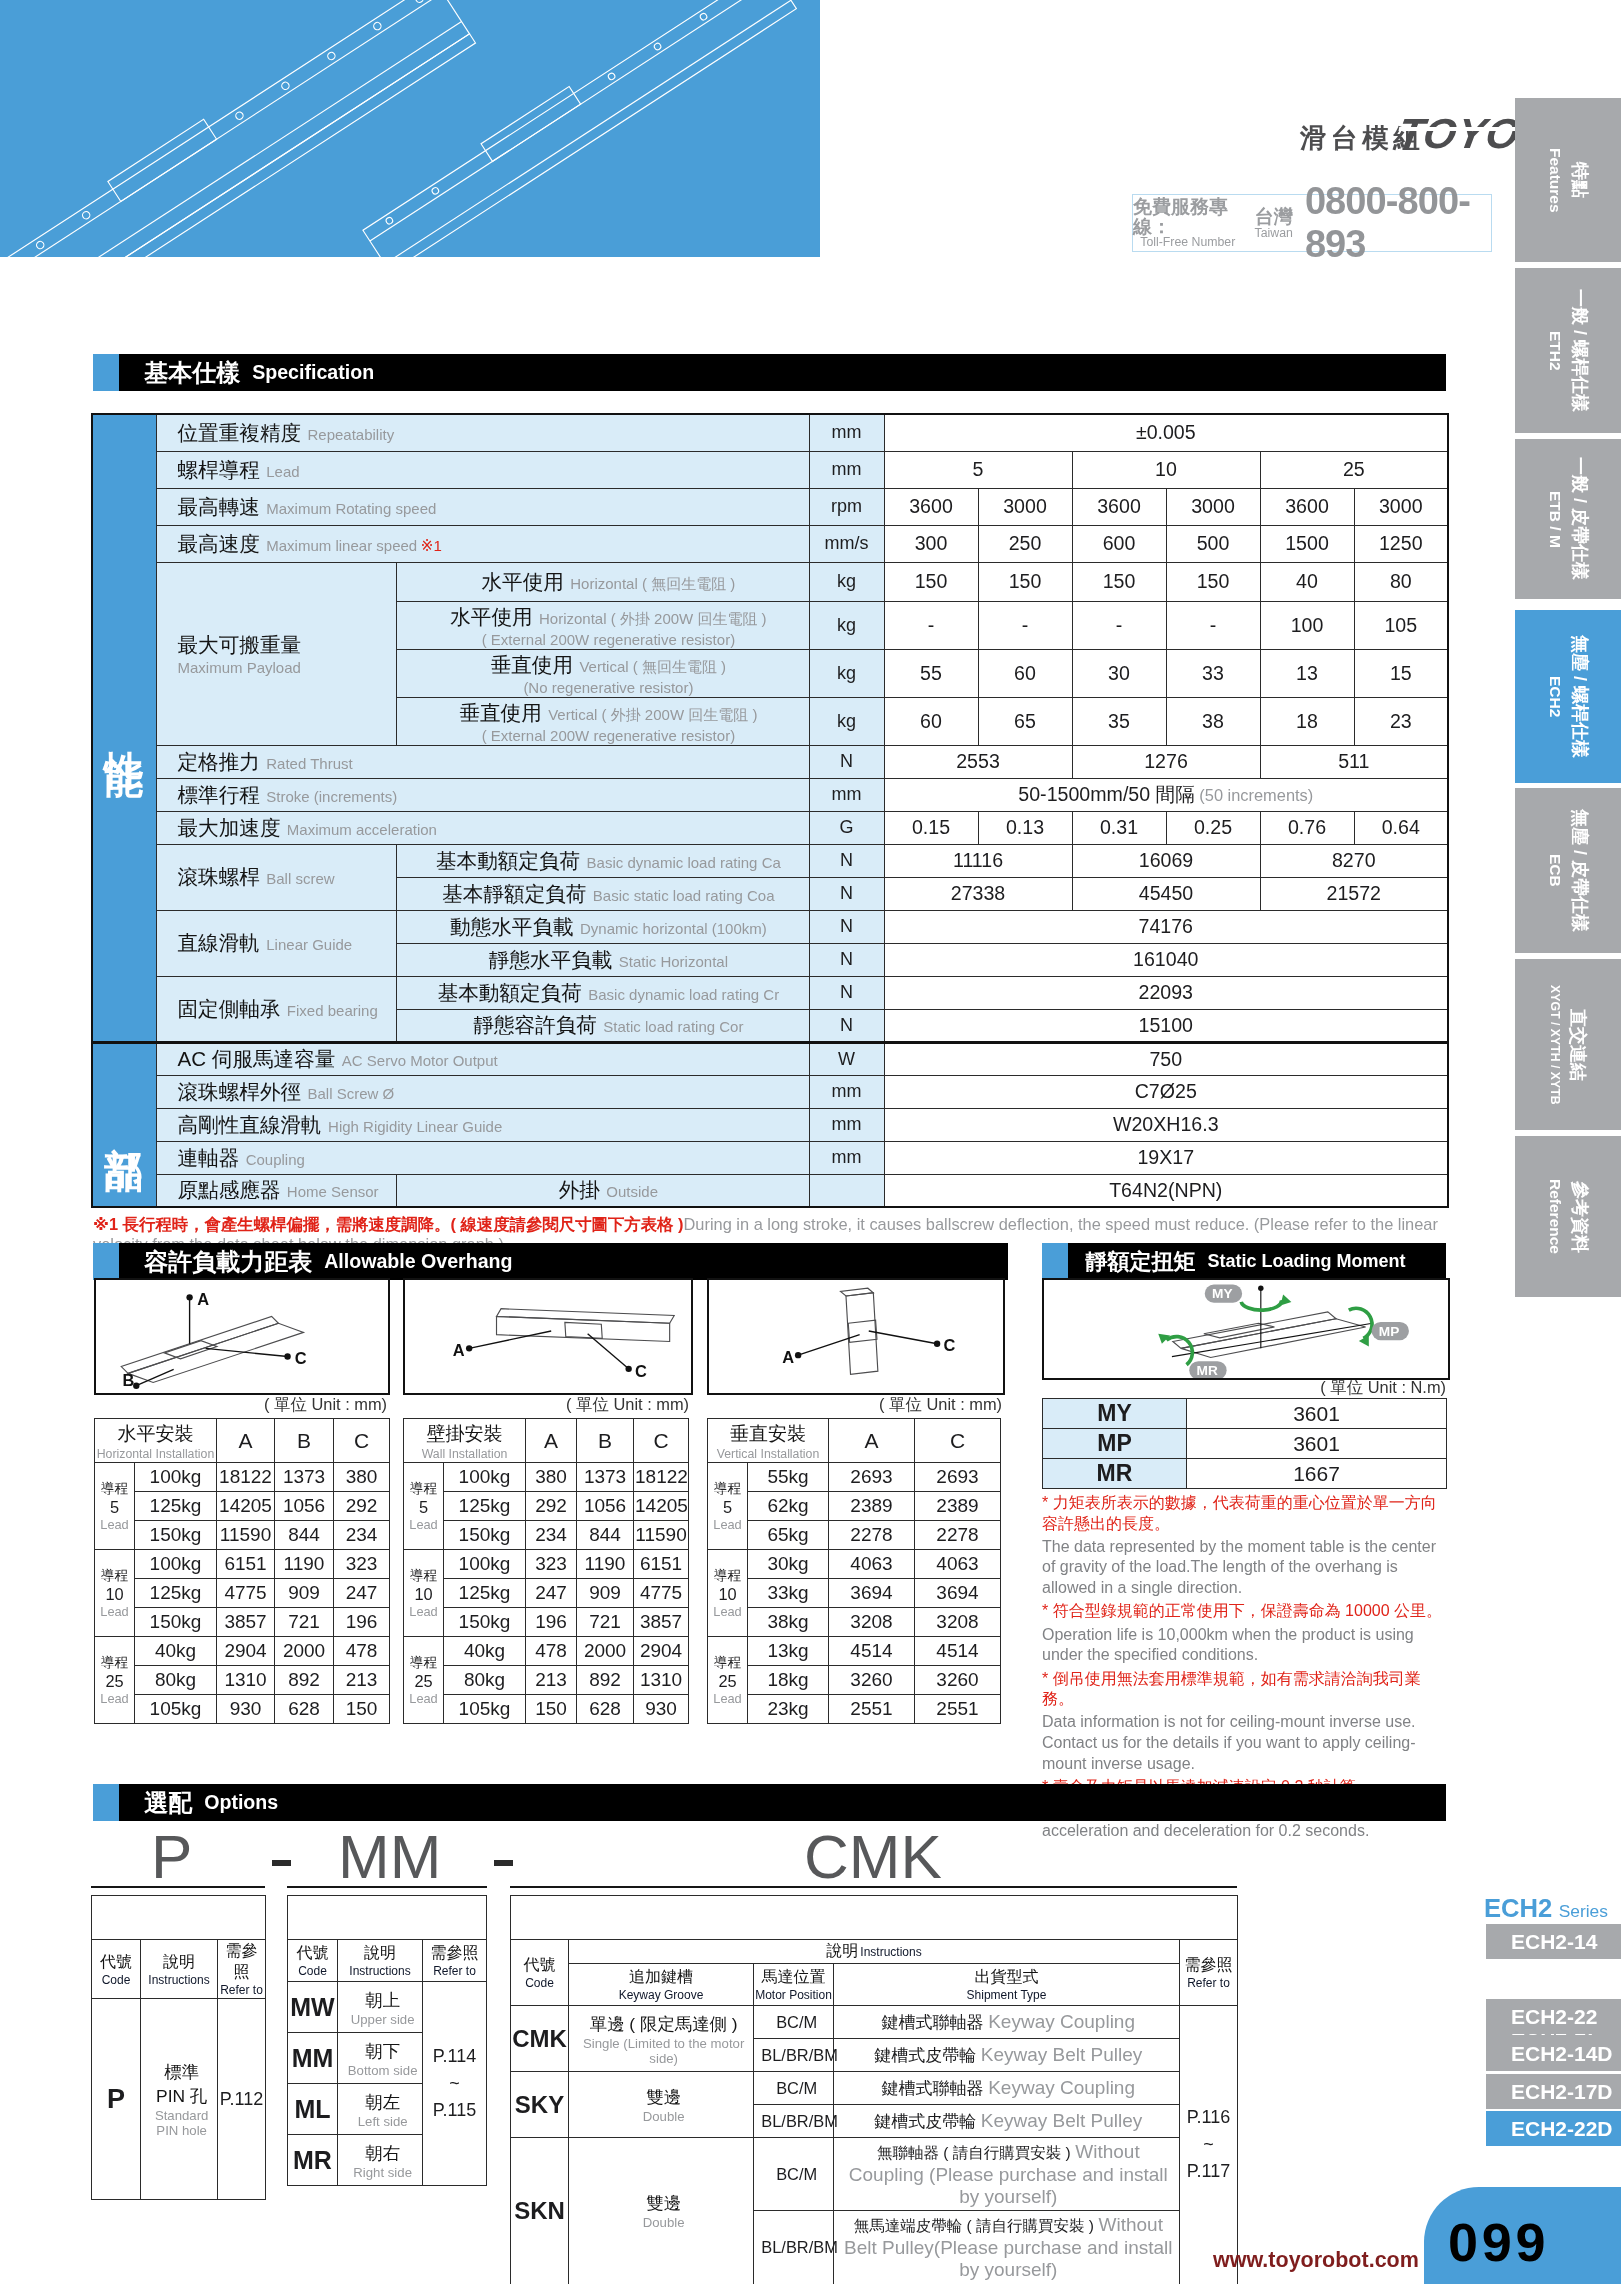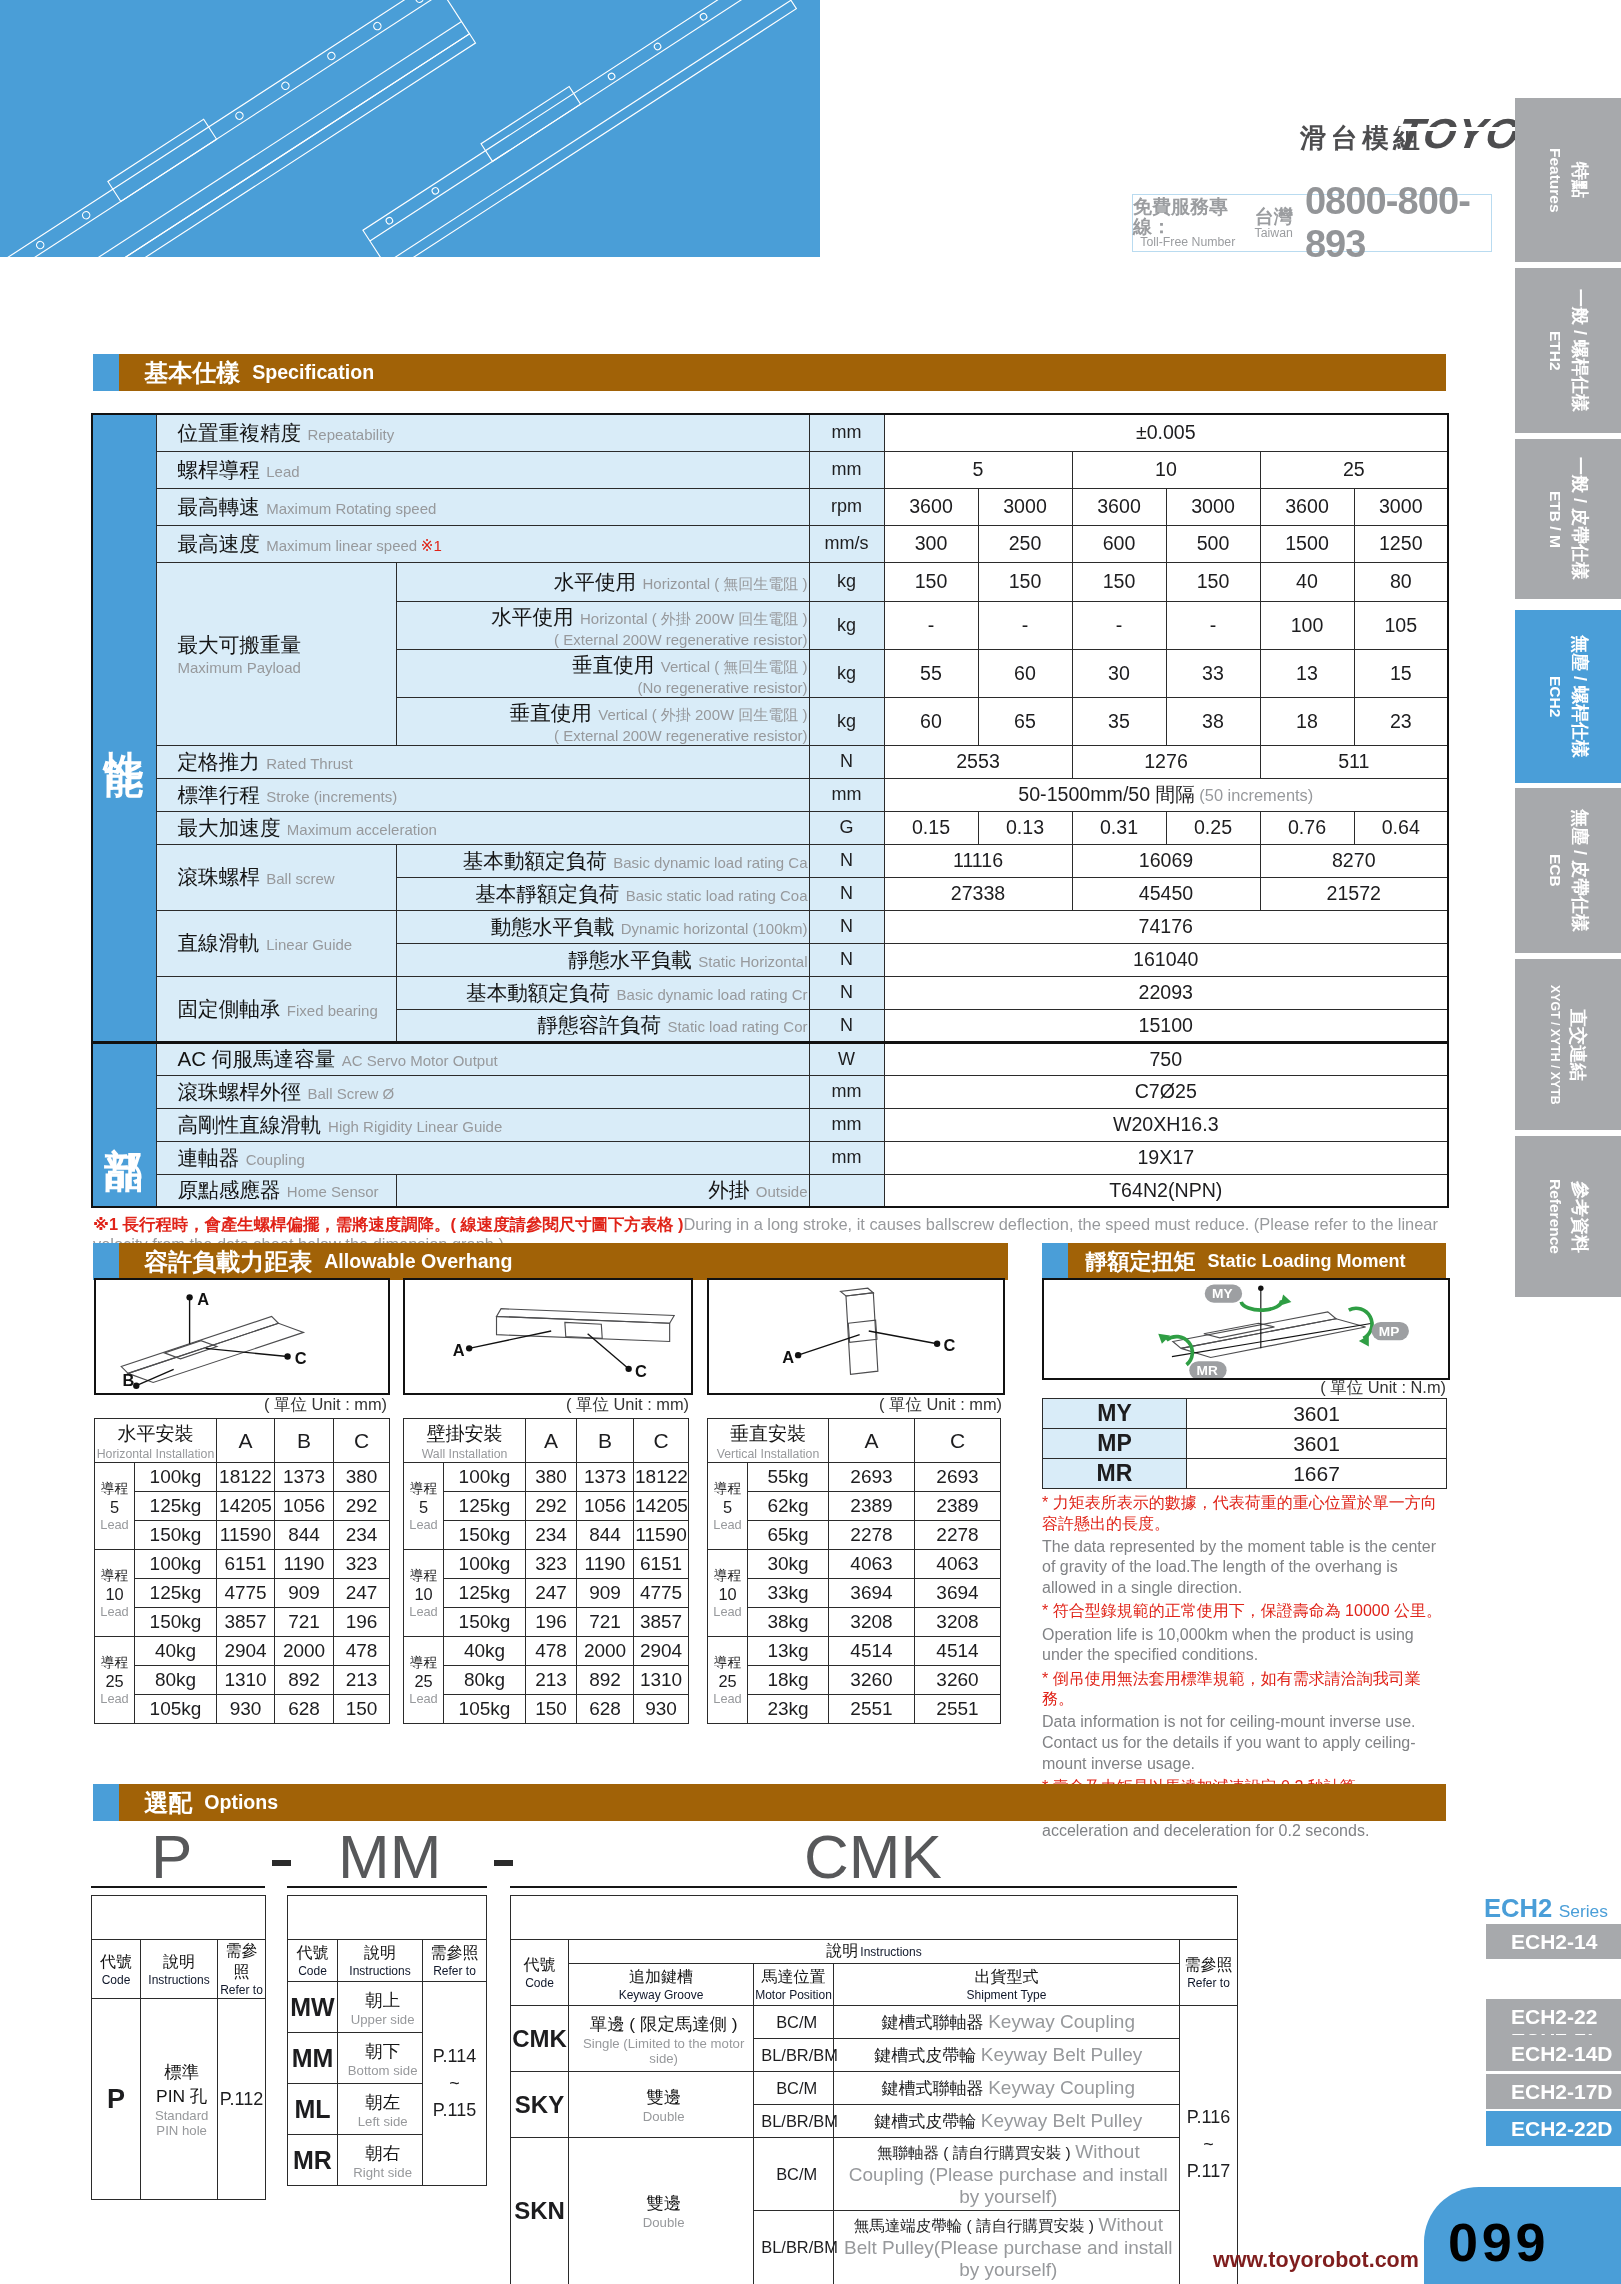--- a/index.html
+++ b/index.html
@@ -22,31 +22,31 @@
   .tf-num{font-size:38px;font-weight:700;color:#939598;letter-spacing:-0.9px;}
   
   .tab{position:absolute;left:1515px;width:106px;background:#a7a9ac;display:flex;align-items:center;
        justify-content:center;gap:8.2px;cursor:pointer;}
   .tab.active{background:#4a9ed8;}
   .t-code,.t-zh{writing-mode:vertical-rl;text-orientation:sideways;color:#fff;font-weight:700;line-height:1;}
   .t-code{font-size:15.5px;}
   .t-zh{font-size:18px;}
   .t-code.small{font-size:12.3px;}
   
-  .secbar{position:absolute;height:37px;background:#a16207;display:flex;align-items:center;}
+  .secbar{position:absolute;height:37px;background:#000000;display:flex;align-items:center;}
   .secbar .sq{width:25.6px;height:37px;background:#4a9ed8;flex:0 0 auto;}
   .secbar .zh{font-size:24px;font-weight:700;color:#fff;margin-left:25.6px;}
   .secbar .en{font-size:19.6px;font-weight:700;color:#fff;margin-left:12px;}
   
   .spec-wrap{position:absolute;left:91px;top:413px;}
   table{border-collapse:collapse;table-layout:fixed;}
   table.spec{width:1354px;border:2.7px solid #111;}
   table.spec td{border:0.9px solid #2b2b2b;vertical-align:middle;}
   td.lbl{background:#d9ecf8;text-align:left;padding-left:21px;}
-  td.sub{background:#d9ecf8;text-align:right;padding-left:12.8px;}
+  td.sub{background:#d9ecf8;text-align:center;padding-left:12.8px;}
   .zh{font-size:20.6px;color:#141414;}
   .en{font-size:15px;color:#97999c;margin-left:6.4px;}
   .en2{display:block;font-size:15px;color:#97999c;}
   .blk{display:block;margin-left:0;}
   .mark{font-size:15px;color:#e02318;margin-left:3.7px;}
   td.unit{background:#d9ecf8;text-align:center;font-size:18px;}
   td.val{background:#fff;text-align:center;font-size:19.6px;}
   td.val .vgray{font-size:16.4px;color:#97999c;margin-left:4.6px;}
   td.side{background:#4a9ed8;text-align:center;}
   td.side span{writing-mode:vertical-rl;color:#fff;font-size:39px;font-weight:600;letter-spacing:8.2px;line-height:1;}

